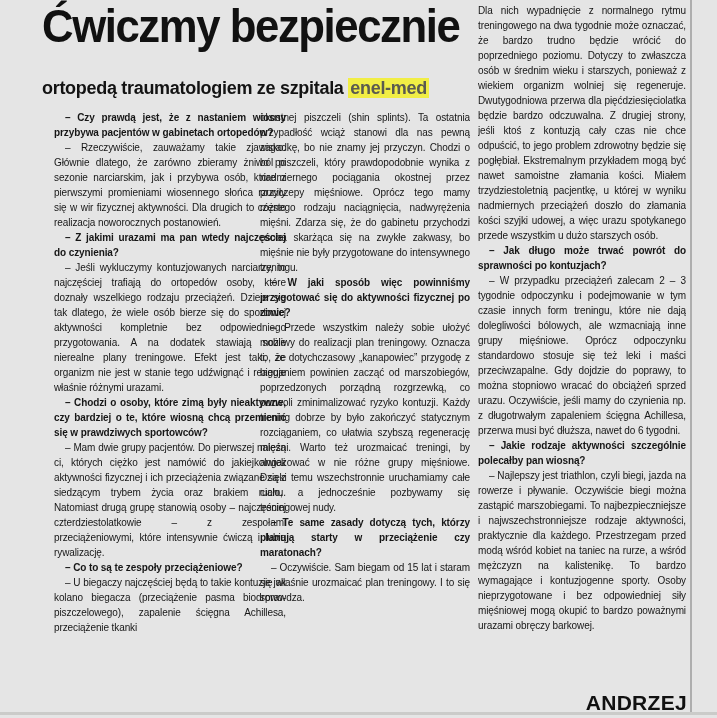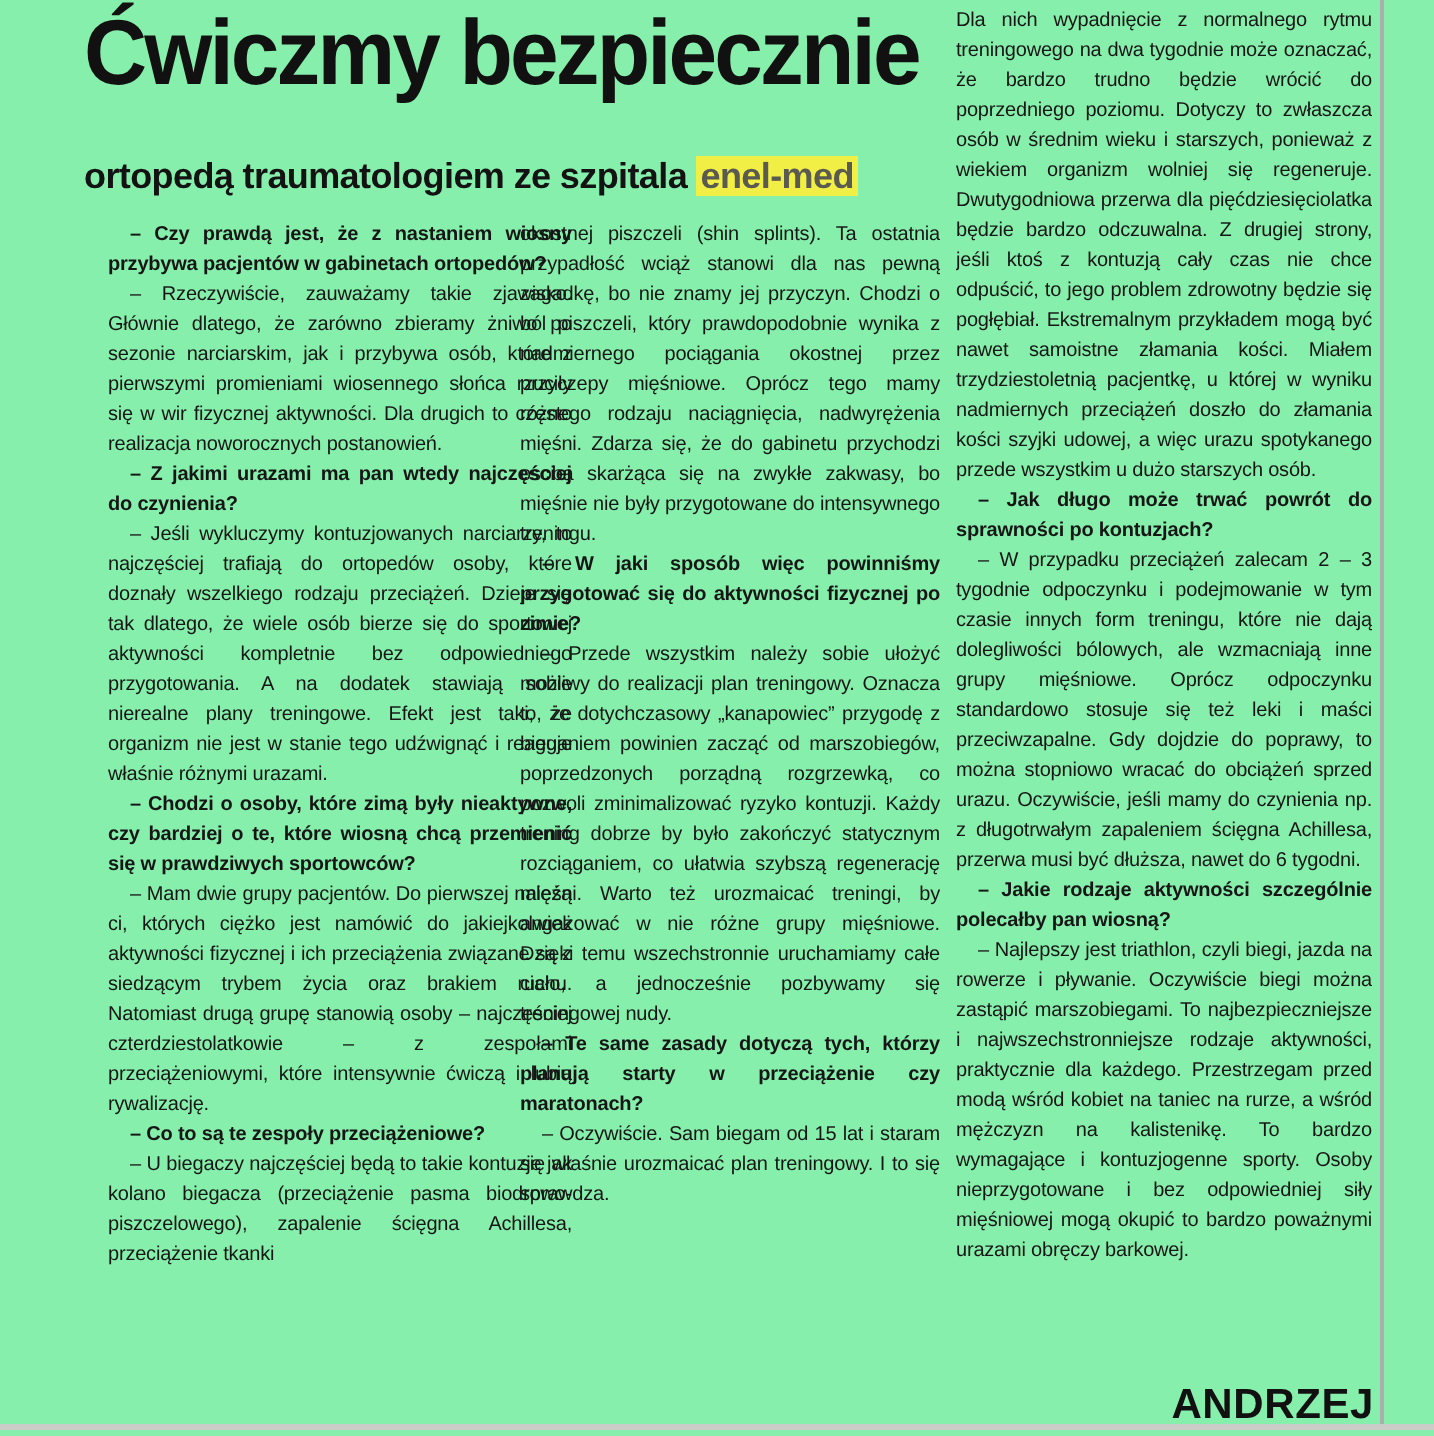--- a/index.html
+++ b/index.html
@@ -1,20 +1,20 @@
 <!DOCTYPE html>
 <html lang="pl"><head>
 <meta charset="utf-8">
 <style>
   html, body { margin: 0; padding: 0; }
   .page {
     position: relative;
     width: 717px;
     height: 718px;
-    background: #86efac;
+    background: #e5e5e5;
     font-family: "Liberation Sans", sans-serif;
     color: #161616;
     overflow: hidden;
   }
 
   
   .headline { position: absolute; left: 42px; top: 0px; width: 440px; }
   .headline h1 {
     margin: 0;
     font-size: 46px;

